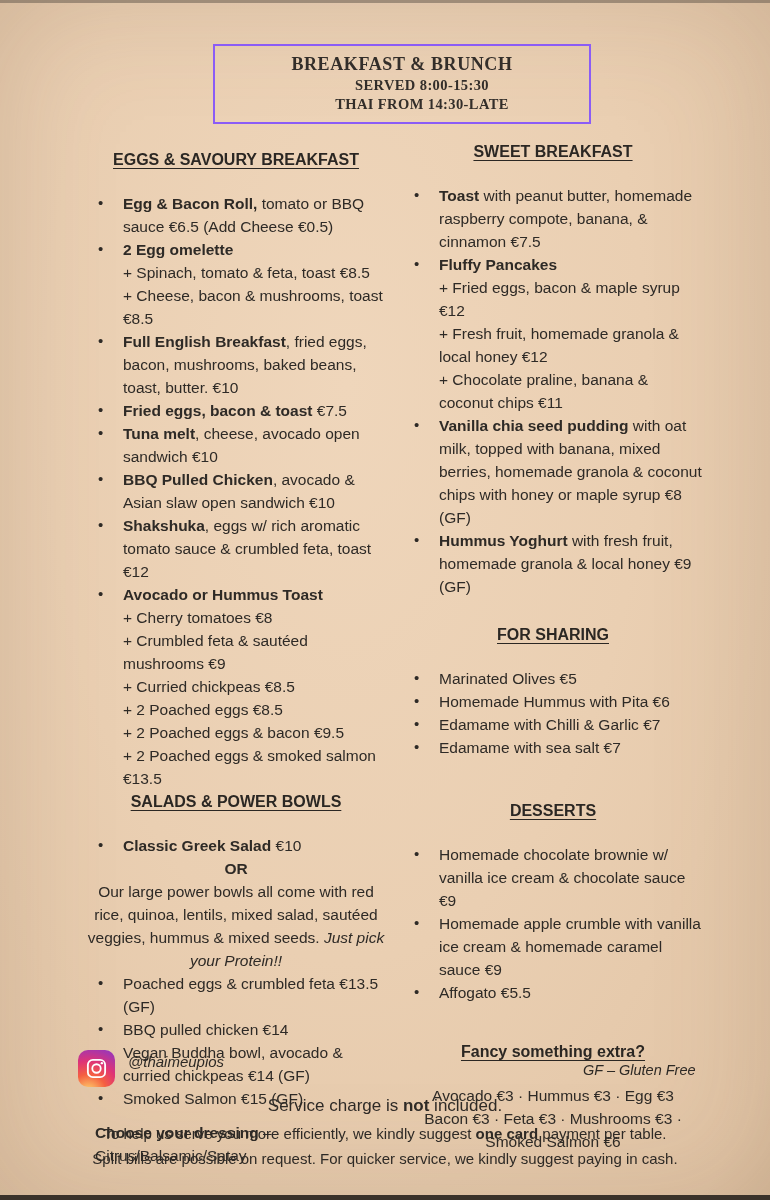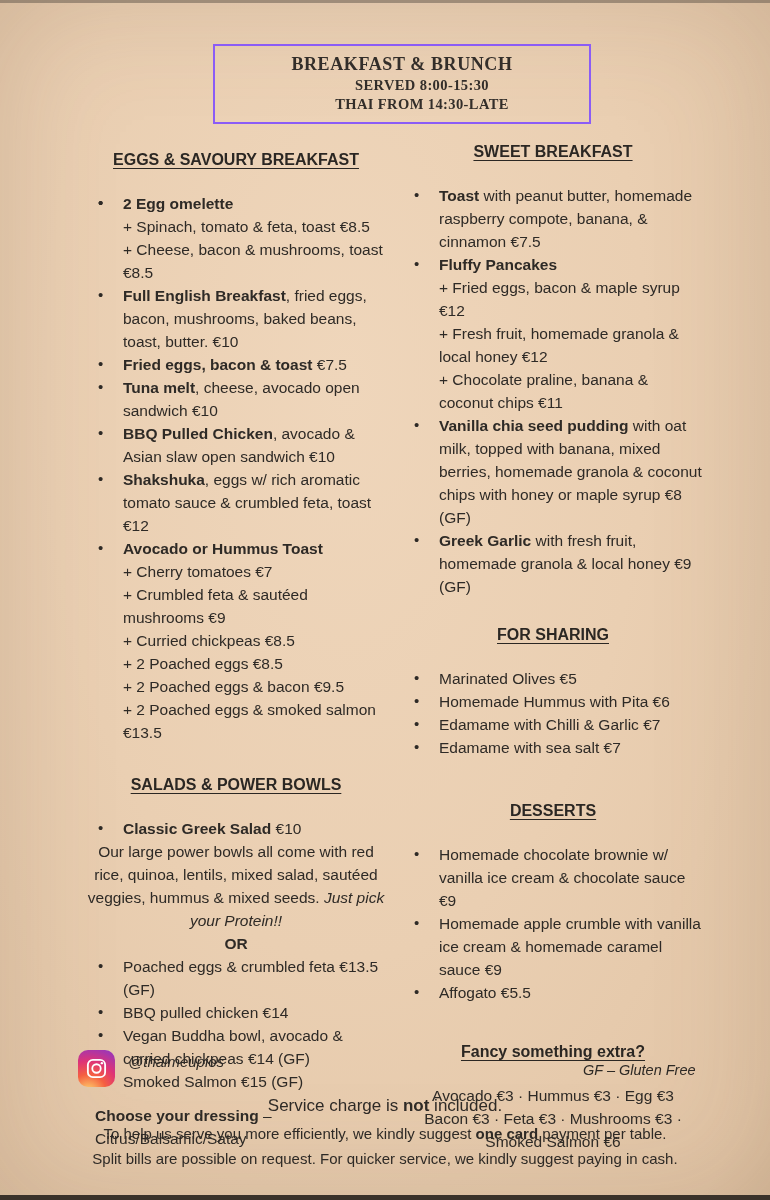--- a/index.html
+++ b/index.html
@@ -29,21 +29,21 @@
 
   .col{position:absolute;}
   .col-left{left:85px;top:148px;width:302px;}
   .col-right{left:401px;top:140px;width:304px;}
 
   .section-title{
     text-align:center;font-weight:bold;font-size:16px;line-height:23px;
     margin:0 0 21px 0;color:#2b2723;
   }
   .section-title .u{text-decoration:underline;text-underline-offset:3px;}
-  .menu-section + .menu-section .section-title{margin-top:29px;}
+  .menu-section + .menu-section .section-title{}
   .col-right .menu-section:nth-of-type(2) .section-title{margin-top:25px;}
   .col-right .menu-section:nth-of-type(3) .section-title{margin-top:40px;}
   .col-right .menu-section:nth-of-type(4) .section-title{margin-top:36px;}
 
   .item{position:relative;font-size:15.5px;line-height:23px;padding-left:38px;}
   .item .bullet{position:absolute;left:13px;top:-1px;font-size:15px;}
   .item.center{padding-left:0;text-align:center;}
   .item.plain{padding-left:10px;margin-top:11px;}
   .bold{font-weight:bold;}
   .italic{font-style:italic;}
@@ -70,59 +70,59 @@
 
 <div class="header-box">
   <div class="header-title">BREAKFAST &amp; BRUNCH</div>
   <div class="header-sub">SERVED 8:00-15:30</div>
   <div class="header-sub">THAI FROM 14:30-LATE</div>
 </div>
 
 <div class="col col-left">
     <div class="menu-section">
       <div class="section-title"><span class="u">EGGS &amp; SAVOURY BREAKFAST</span></div>
-      <div class="item bullet"><span class="bullet">•</span></div>
+      <div class="item bullet"><span class="bullet">•</span><span class="txt"><span class="bold">Egg &amp; Bacon Roll,</span><span> tomato or BBQ sauce €6.5 (Add Cheese €0.5)</span></span></div>
       <div class="item bullet"><span class="bullet">•</span><span class="txt"><span class="bold">2 Egg omelette</span></span></div>
       <div class="item sub"><span class="txt"><span>+ Spinach, tomato &amp; feta, toast €8.5</span></span></div>
       <div class="item sub"><span class="txt"><span>+ Cheese, bacon &amp; mushrooms, toast €8.5</span></span></div>
       <div class="item bullet"><span class="bullet">•</span><span class="txt"><span class="bold">Full English Breakfast</span><span>, fried eggs, bacon, mushrooms, baked beans, toast, butter. €10</span></span></div>
       <div class="item bullet"><span class="bullet">•</span><span class="txt"><span class="bold">Fried eggs, bacon &amp; toast</span><span> €7.5</span></span></div>
       <div class="item bullet"><span class="bullet">•</span><span class="txt"><span class="bold">Tuna melt</span><span>, cheese, avocado open sandwich €10</span></span></div>
       <div class="item bullet"><span class="bullet">•</span><span class="txt"><span class="bold">BBQ Pulled Chicken</span><span>, avocado &amp; Asian slaw open sandwich €10</span></span></div>
       <div class="item bullet"><span class="bullet">•</span><span class="txt"><span class="bold">Shakshuka</span><span>, eggs w/ rich aromatic tomato sauce &amp; crumbled feta, toast €12</span></span></div>
       <div class="item bullet"><span class="bullet">•</span><span class="txt"><span class="bold">Avocado or Hummus Toast</span></span></div>
-      <div class="item sub"><span class="txt"><span>+ Cherry tomatoes €7</span></span></div>
+      <div class="item sub"><span class="txt"><span>+ Cherry tomatoes €8</span></span></div>
       <div class="item sub"><span class="txt"><span>+ Crumbled feta &amp; sautéed mushrooms €9</span></span></div>
       <div class="item sub"><span class="txt"><span>+ Curried chickpeas €8.5</span></span></div>
       <div class="item sub"><span class="txt"><span>+ 2 Poached eggs €8.5</span></span></div>
       <div class="item sub"><span class="txt"><span>+ 2 Poached eggs &amp; bacon €9.5</span></span></div>
       <div class="item sub"><span class="txt"><span>+ 2 Poached eggs &amp; smoked salmon €13.5</span></span></div>
     </div>
     <div class="menu-section">
       <div class="section-title"><span class="u">SALADS &amp; POWER BOWLS</span></div>
       <div class="item bullet"><span class="bullet">•</span><span class="txt"><span class="bold">Classic Greek Salad</span><span> €10</span></span></div>
+      <div class="item center"><span class="txt"><span class="bold">OR</span></span></div>
       <div class="item center"><span class="txt"><span>Our large power bowls all come with red rice, quinoa, lentils, mixed salad, sautéed veggies, hummus &amp; mixed seeds. </span><span class="italic">Just pick your Protein!!</span></span></div>
-      <div class="item center"><span class="txt"><span class="bold">OR</span></span></div>
       <div class="item bullet"><span class="bullet">•</span><span class="txt"><span>Poached eggs &amp; crumbled feta €13.5 (GF)</span></span></div>
       <div class="item bullet"><span class="bullet">•</span><span class="txt"><span>BBQ pulled chicken €14</span></span></div>
       <div class="item bullet"><span class="bullet">•</span><span class="txt"><span>Vegan Buddha bowl, avocado &amp; curried chickpeas €14 (GF)</span></span></div>
       <div class="item bullet"><span class="bullet">•</span><span class="txt"><span>Smoked Salmon €15 (GF)</span></span></div>
       <div class="item plain"><span class="txt"><span class="bold">Choose your dressing</span><span> – Citrus/Balsamic/Satay</span></span></div>
     </div>
   </div>
 <div class="col col-right">
     <div class="menu-section">
       <div class="section-title"><span class="u">SWEET BREAKFAST</span></div>
       <div class="item bullet"><span class="bullet">•</span><span class="txt"><span class="bold">Toast</span><span> with peanut butter, homemade raspberry compote, banana, &amp; cinnamon €7.5</span></span></div>
       <div class="item bullet"><span class="bullet">•</span><span class="txt"><span class="bold">Fluffy Pancakes</span></span></div>
       <div class="item sub"><span class="txt"><span>+ Fried eggs, bacon &amp; maple syrup €12</span></span></div>
       <div class="item sub"><span class="txt"><span>+ Fresh fruit, homemade granola &amp; local honey €12</span></span></div>
       <div class="item sub"><span class="txt"><span>+ Chocolate praline, banana &amp; coconut chips €11</span></span></div>
       <div class="item bullet"><span class="bullet">•</span><span class="txt"><span class="bold">Vanilla chia seed pudding</span><span> with oat milk, topped with banana, mixed berries, homemade granola &amp; coconut chips with honey or maple syrup €8 (GF)</span></span></div>
-      <div class="item bullet"><span class="bullet">•</span><span class="txt"><span class="bold">Greek Garlic</span><span> with fresh fruit, homemade granola &amp; local honey €9 (GF)</span></span></div>
+      <div class="item bullet"><span class="bullet">•</span><span class="txt"><span class="bold">Hummus Yoghurt</span><span> with fresh fruit, homemade granola &amp; local honey €9 (GF)</span></span></div>
     </div>
     <div class="menu-section">
       <div class="section-title"><span class="u">FOR SHARING</span></div>
       <div class="item bullet"><span class="bullet">•</span><span class="txt"><span>Marinated Olives €5</span></span></div>
       <div class="item bullet"><span class="bullet">•</span><span class="txt"><span>Homemade Hummus with Pita €6</span></span></div>
       <div class="item bullet"><span class="bullet">•</span><span class="txt"><span>Edamame with Chilli &amp; Garlic €7</span></span></div>
       <div class="item bullet"><span class="bullet">•</span><span class="txt"><span>Edamame with sea salt €7</span></span></div>
     </div>
     <div class="menu-section">
       <div class="section-title"><span class="u">DESSERTS</span></div>

